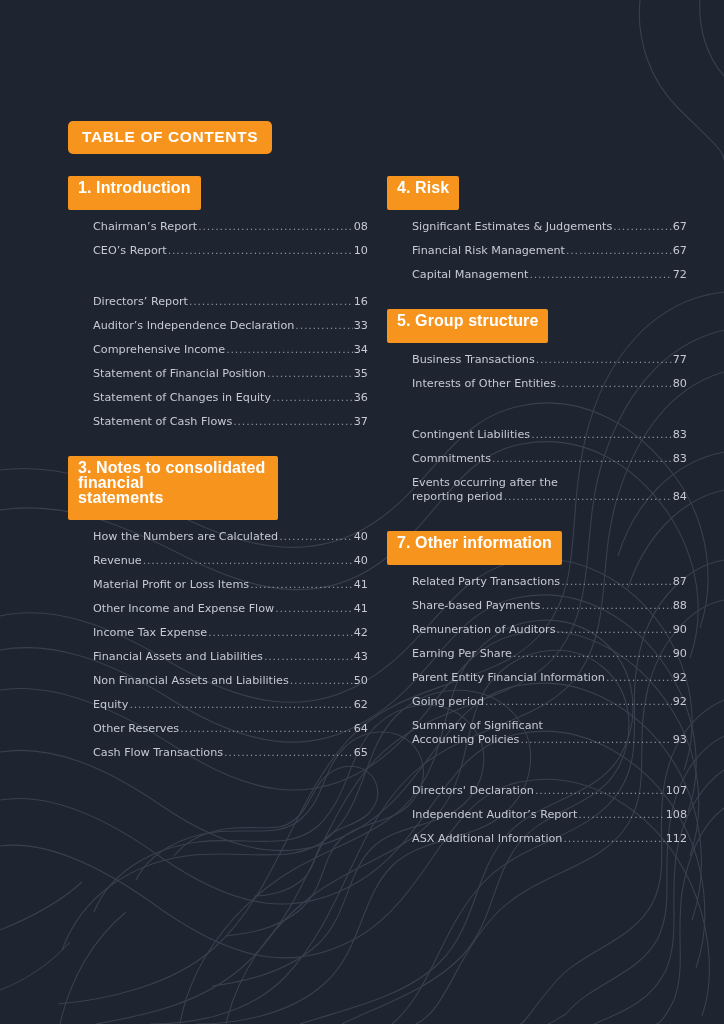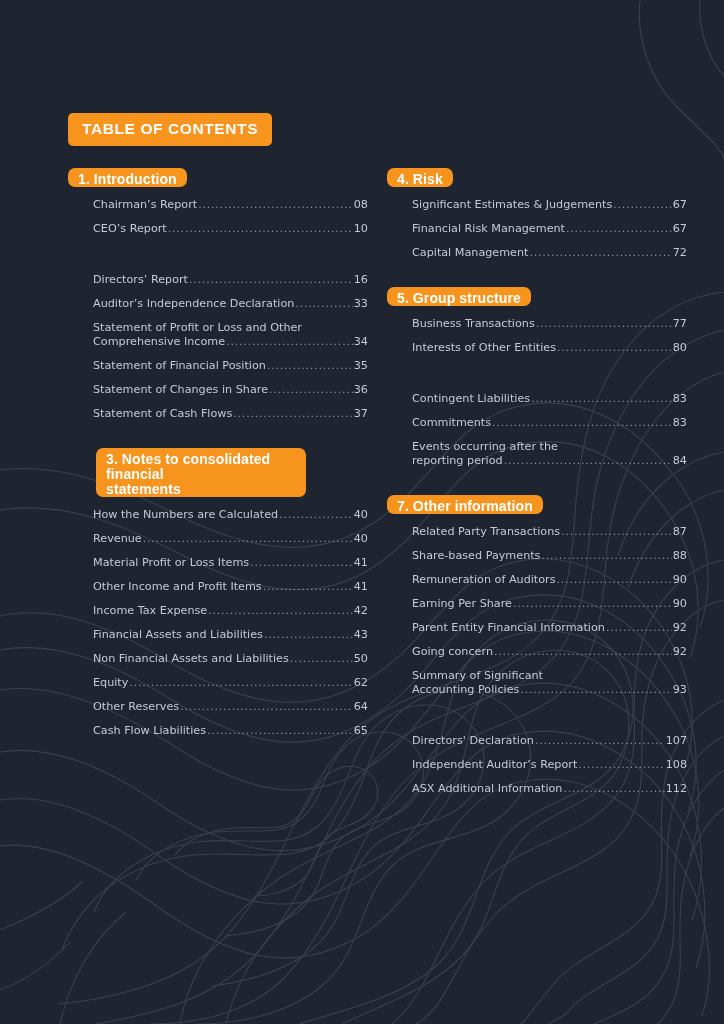--- a/index.html
+++ b/index.html
@@ -19,21 +19,21 @@
     position: absolute;
     left: 0; top: 0;
     width: 724px;
     height: 1024px;
     z-index: 0;
     pointer-events: none;
   }
 
   #page {
     position: absolute;
-    left: 0; top: 0;
+    left: 0; top: 8px;
     width: 724px;
     height: 837px;
     z-index: 2;
   }
 
   
   .toc-title-badge {
     position: absolute;
     left: 68px;
     top: 113px;
@@ -54,35 +54,34 @@
     width: 300px;
   }
   .col-left  { left: 68px;  top: 168px; }
   .col-right { left: 387px; top: 168px; }
 
   .section { margin-bottom: 0; }
 
   .section-badge {
     display: inline-block;
     background: #f7941e;
-    border-radius: 7px;
+    border-radius: 2px;
     color: #ffffff;
     font-family: "Liberation Sans", sans-serif;
     font-weight: bold;
-    font-size: 14px;
+    font-size: 16px;
     line-height: 15px;
-    padding: 4px 10px 0 10px;
+    padding: 4px 10px 15px 10px;
     letter-spacing: 0.1px;
     white-space: pre-line;
   }
   .section-badge.wrap {
     white-space: pre-line;
     max-width: 190px;
     padding-left: 10px;
-    margin-left: 28px;
   }
 
   .entries {
     margin-top: 5px;
     padding-left: 25px;
   }
 
   .entry {
     display: block;
     color: #c5cad4;
@@ -197,37 +196,36 @@
             </div>
           </div>
           <div class="entry">
             <div class="entry-row">
               <span class="entry-label">Auditor’s Independence Declaration</span>
               <span class="leader">........................................................................................................................</span>
               <span class="entry-page">33</span>
             </div>
           </div>
           <div class="entry">
-            <span class="entry-firstline">Statement of Profit or Loss and Other</span>
             <div class="entry-row">
               <span class="entry-label">Comprehensive Income</span>
               <span class="leader">........................................................................................................................</span>
               <span class="entry-page">34</span>
             </div>
           </div>
           <div class="entry">
             <div class="entry-row">
               <span class="entry-label">Statement of Financial Position</span>
               <span class="leader">........................................................................................................................</span>
               <span class="entry-page">35</span>
             </div>
           </div>
           <div class="entry">
             <div class="entry-row">
-              <span class="entry-label">Statement of Changes in Share</span>
+              <span class="entry-label">Statement of Changes in Equity</span>
               <span class="leader">........................................................................................................................</span>
               <span class="entry-page">36</span>
             </div>
           </div>
           <div class="entry">
             <div class="entry-row">
               <span class="entry-label">Statement of Cash Flows</span>
               <span class="leader">........................................................................................................................</span>
               <span class="entry-page">37</span>
             </div>
@@ -252,21 +250,21 @@
           </div>
           <div class="entry">
             <div class="entry-row">
               <span class="entry-label">Material Profit or Loss Items</span>
               <span class="leader">........................................................................................................................</span>
               <span class="entry-page">41</span>
             </div>
           </div>
           <div class="entry">
             <div class="entry-row">
-              <span class="entry-label">Other Income and Profit Items</span>
+              <span class="entry-label">Other Income and Expense Flow</span>
               <span class="leader">........................................................................................................................</span>
               <span class="entry-page">41</span>
             </div>
           </div>
           <div class="entry">
             <div class="entry-row">
               <span class="entry-label">Income Tax Expense</span>
               <span class="leader">........................................................................................................................</span>
               <span class="entry-page">42</span>
             </div>
@@ -294,21 +292,21 @@
           </div>
           <div class="entry">
             <div class="entry-row">
               <span class="entry-label">Other Reserves</span>
               <span class="leader">........................................................................................................................</span>
               <span class="entry-page">64</span>
             </div>
           </div>
           <div class="entry">
             <div class="entry-row">
-              <span class="entry-label">Cash Flow Liabilities</span>
+              <span class="entry-label">Cash Flow Transactions</span>
               <span class="leader">........................................................................................................................</span>
               <span class="entry-page">65</span>
             </div>
           </div>
         </div></div>
     </div>
   <div class="col col-right">
       <div class="section"><div class="section-badge">4. Risk</div><div class="entries">
           <div class="entry">
             <div class="entry-row">
@@ -406,21 +404,21 @@
           </div>
           <div class="entry">
             <div class="entry-row">
               <span class="entry-label">Parent Entity Financial Information</span>
               <span class="leader">........................................................................................................................</span>
               <span class="entry-page">92</span>
             </div>
           </div>
           <div class="entry">
             <div class="entry-row">
-              <span class="entry-label">Going concern</span>
+              <span class="entry-label">Going period</span>
               <span class="leader">........................................................................................................................</span>
               <span class="entry-page">92</span>
             </div>
           </div>
           <div class="entry">
             <span class="entry-firstline">Summary of Significant</span>
             <div class="entry-row">
               <span class="entry-label">Accounting Policies</span>
               <span class="leader">........................................................................................................................</span>
               <span class="entry-page">93</span>

